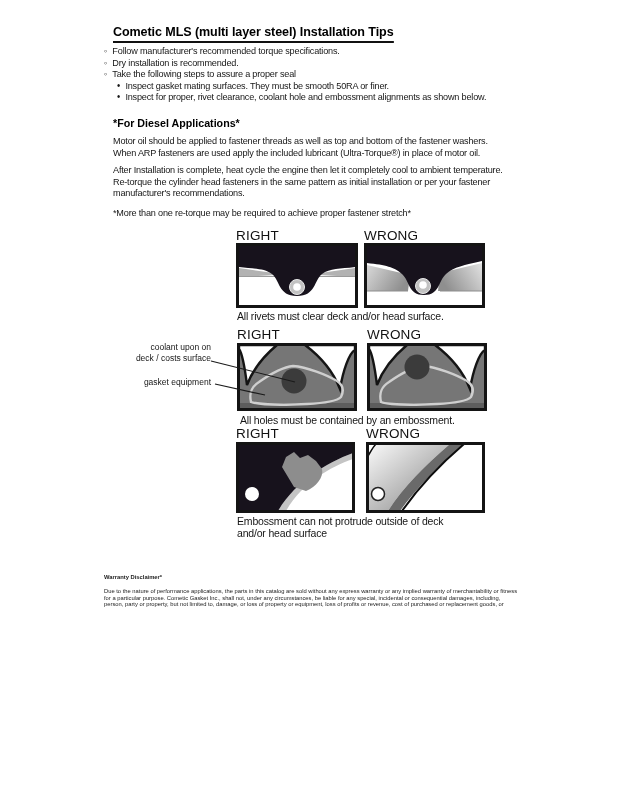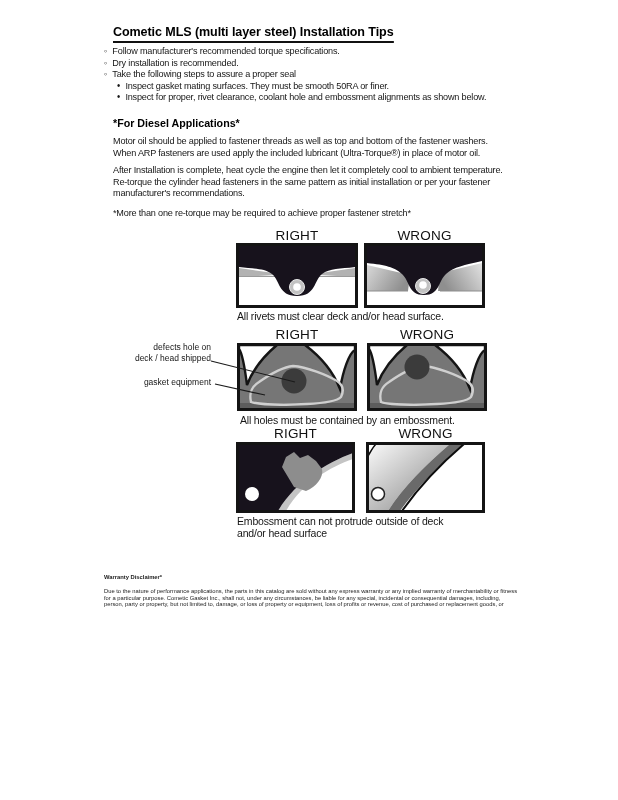--- a/index.html
+++ b/index.html
@@ -14,21 +14,21 @@
   }
   .body-text{font-size:9.8px;letter-spacing:-.2px;line-height:11.6px;color:#161616;}
   .bullets{position:absolute;left:104px;top:45px;width:470px;}
   .bullet{position:relative;padding-left:9px;}
   .bullet::before{content:"\25E6";position:absolute;left:0;top:0;font-size:9.5px;}
   .subbullet{position:relative;padding-left:23px;}
   .subbullet::before{content:"\2022";position:absolute;left:14px;top:0;font-size:10px;}
   .diesel-heading{position:absolute;left:113px;top:117px;font-size:11.5px;font-weight:bold;color:#000;white-space:nowrap;}
   .para{position:absolute;left:113px;width:425px;}
   .p1{top:135px;} .p2{top:164px;} .p3{top:207px;}
-  .dlabel{position:absolute;font-size:13.5px;color:#111;text-align:center;letter-spacing:.2px;}
+  .dlabel{position:absolute;font-size:13.5px;color:#111;letter-spacing:.2px;}
   .caption{position:absolute;font-size:11.3px;letter-spacing:-.2px;color:#161616;line-height:11.5px;}
   .diag{position:absolute;}
   .side-label{position:absolute;left:104px;width:107px;text-align:right;font-size:8.5px;line-height:10.5px;color:#161616;}
   .leader{position:absolute;left:205px;top:352px;pointer-events:none;}
   .disclaimer{position:absolute;left:104px;top:574px;width:416px;font-size:5.8px;line-height:6.75px;color:#222;}
   .disc-h{font-weight:bold;margin:0 0 7px 0;}
   .disc-p{margin:0 0 5px 0;}
   .pre{white-space:pre-line;}
   .footer-code{position:absolute;left:382px;top:761px;font-size:13px;color:#8b5cf6;letter-spacing:.2px;}
 </style>
@@ -86,22 +86,22 @@
     <circle cx="59" cy="43" r="7.5" fill="#c2c2c2" stroke="#e9e9e9" stroke-width="1"></circle>
     <circle cx="59" cy="42" r="3.8" fill="#ffffff"></circle>
   </svg>
 
   <div class="caption cond" style="left:237px;top:311px;">All rivets must clear deck and/or head surface.</div>
 
   <div class="dlabel" style="left:237px;top:327px;width:120px;">RIGHT</div>
   <div class="dlabel" style="left:367px;top:327px;width:120px;">WRONG</div>
 
   <div class="side-label" style="top:342px;">
-    <div>defects hole on</div>
-    <div>deck / head shipped</div>
+    <div>coolant upon on</div>
+    <div>deck / costs surface</div>
   </div>
   <div class="side-label" style="top:377px;">gasket equipment</div>
 
   <svg class="diag" style="left:237px;top:343px;" width="120" height="68" viewBox="0 0 120 68">
     <rect x="1.5" y="1.5" width="117" height="65" fill="#767676" stroke="#141414" stroke-width="3"></rect>
     <rect x="3" y="60" width="114" height="5" fill="#5d5d5d"></rect>
     <path d="M2,2 H40 C28,12 16,26 10,42 C8,26 5,10 2,6 Z" fill="#ffffff" stroke="#141414" stroke-width="2.4"></path>
     <path d="M118,2 H68 C84,14 96,28 103,46 C106,28 112,10 118,7 Z" fill="#ffffff" stroke="#141414" stroke-width="2.4"></path>
     <path d="M14,59 C12,50 14,44 22,39 C32,32 46,24 56,23 C70,24 90,32 100,38 C106,42 107,48 104,54 C100,58 90,60 70,61 C50,62 22,62 14,59 Z" fill="none" stroke="#cfcfcf" stroke-width="2.4"></path>
     <circle cx="57" cy="38" r="12.5" fill="#3b3b3b"></circle>

